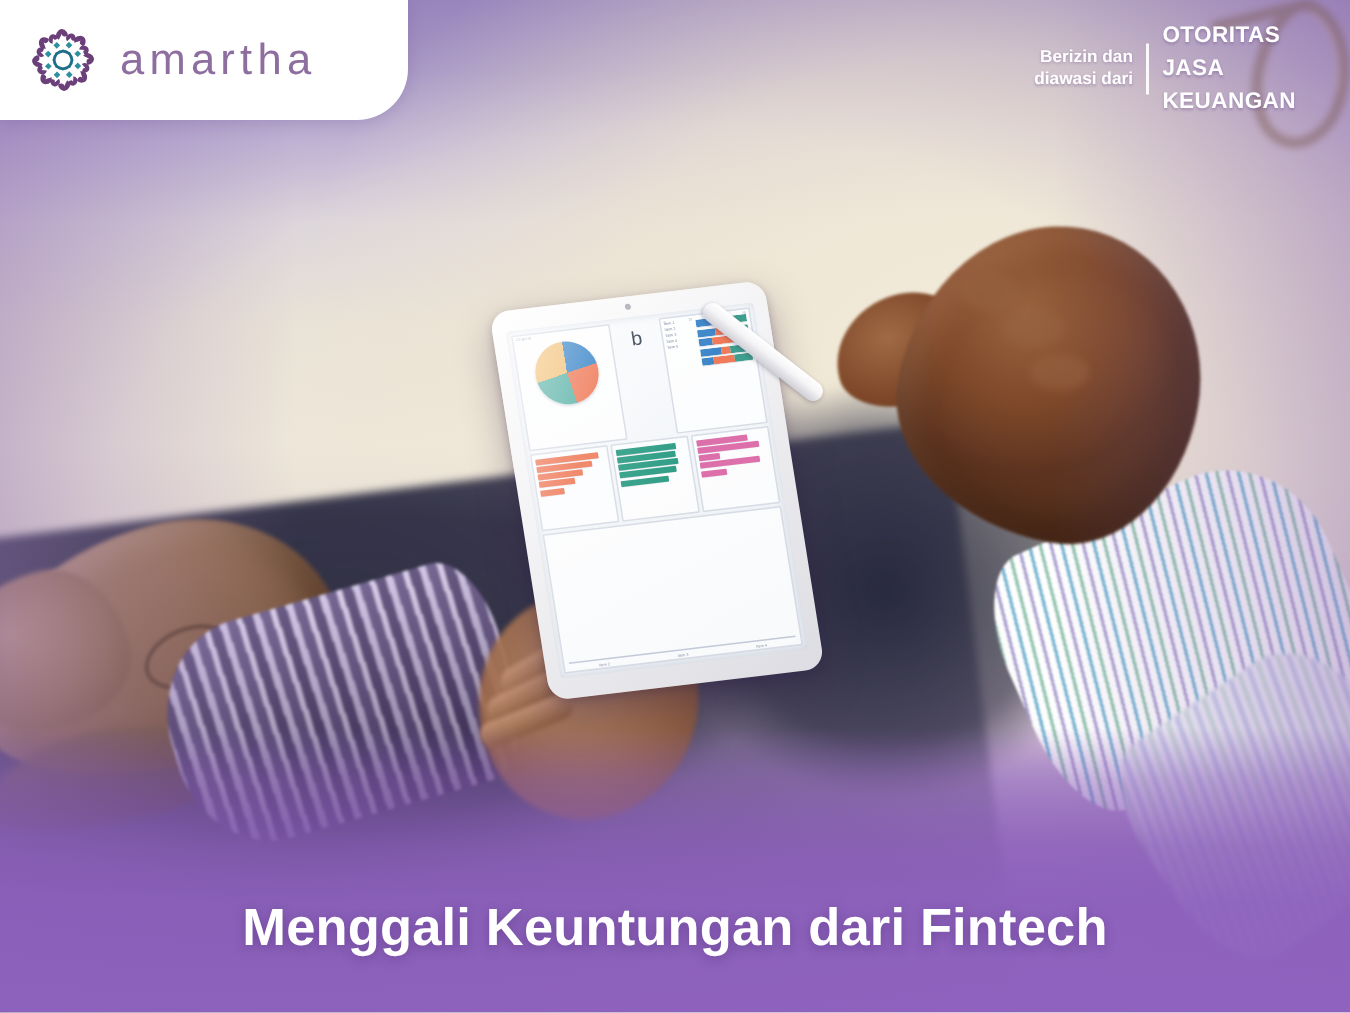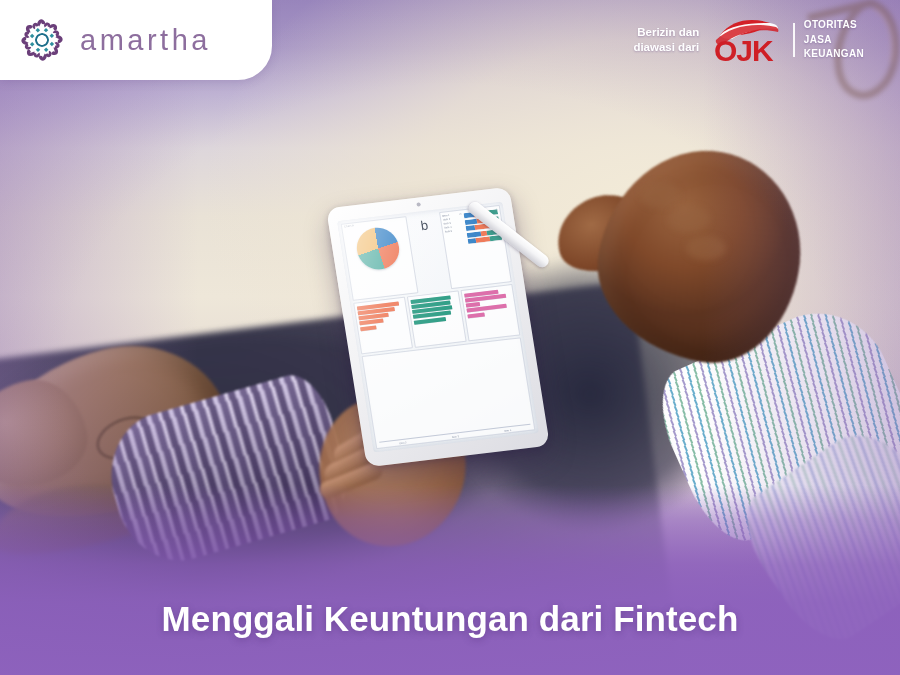--- a/index.html
+++ b/index.html
@@ -314,21 +314,21 @@
     display:flex;align-items:center;gap:9px;z-index:5;
   }
   .ojk-caption{
     color:#ffffff;font-size:11.5px;font-weight:bold;line-height:1.28;
     text-align:right;text-shadow:0 1px 2px rgba(90,60,130,.35);
     white-space:pre-line;
   }
   .ojk-logo{position:relative;width:76px;height:54px;}
   .ojk-div{width:1.6px;height:34px;background:rgba(255,255,255,.92);}
   .ojk-name{
-    color:#ffffff;font-size:10px;font-weight:bold;line-height:1.45;
+    color:#ffffff;font-size:15px;font-weight:bold;line-height:1.45;
     letter-spacing:.3px;text-shadow:0 1px 2px rgba(90,60,130,.35);
     white-space:pre-line;
   }
 
   
   .glasses{
     position:absolute;right:-10px;top:-8px;width:110px;height:128px;
     z-index:2;filter:blur(2.4px);opacity:.55;
   }
 </style>
@@ -544,29 +544,19 @@
             <path d="M54.20951775601599,39.837325142375846 L60.162674857624154,45.790482243984016 L60.162674857624154,54.209517756015984 L54.20951775601599,60.162674857624154 L45.790482243984016,60.162674857624154 L39.837325142375846,54.20951775601599 L39.837325142375846,45.790482243984016 L45.790482243984016,39.837325142375846 Z" fill="none" stroke="#1f6f8b" stroke-width="2.4"></path>
           </g>
       </svg>
     </div>
     <div class="logo-word">amartha</div>
   </div>
 
   <div class="ojk">
     <div class="ojk-caption">Berizin dan
 diawasi dari</div>
-    <div class="ojk-logo">
-      <svg viewBox="0 0 76 54" width="76" height="54">
-
-        <path d="M12 22 C24 6, 44 4, 62 10 C54 18, 40 22, 26 22 C20 22, 15 22, 12 22 Z" fill="#d32027"></path>
-        <path d="M12 22 C22 12, 42 10, 62 10 C68 11, 70 13, 70 16 C56 14, 36 18, 24 26 C18 26, 13 25, 12 22 Z" fill="#ffffff" opacity=".96"></path>
-        <path d="M8 27 C22 13, 46 9, 68 14 C70 15, 71 17, 70 19 C50 14, 28 20, 14 32 C10 32, 7 30, 8 27 Z" fill="#d32027" opacity=".85"></path>
-
-        <text x="6" y="48" font-family="Liberation Sans, sans-serif" font-size="30" font-weight="bold" fill="#cf1f26" letter-spacing="-1">OJK</text>
-      </svg>
-    </div>
     <div class="ojk-div"></div>
     <div class="ojk-name">OTORITAS
 JASA
 KEUANGAN</div>
   </div>
 
 </div>
 
 </body></html>

